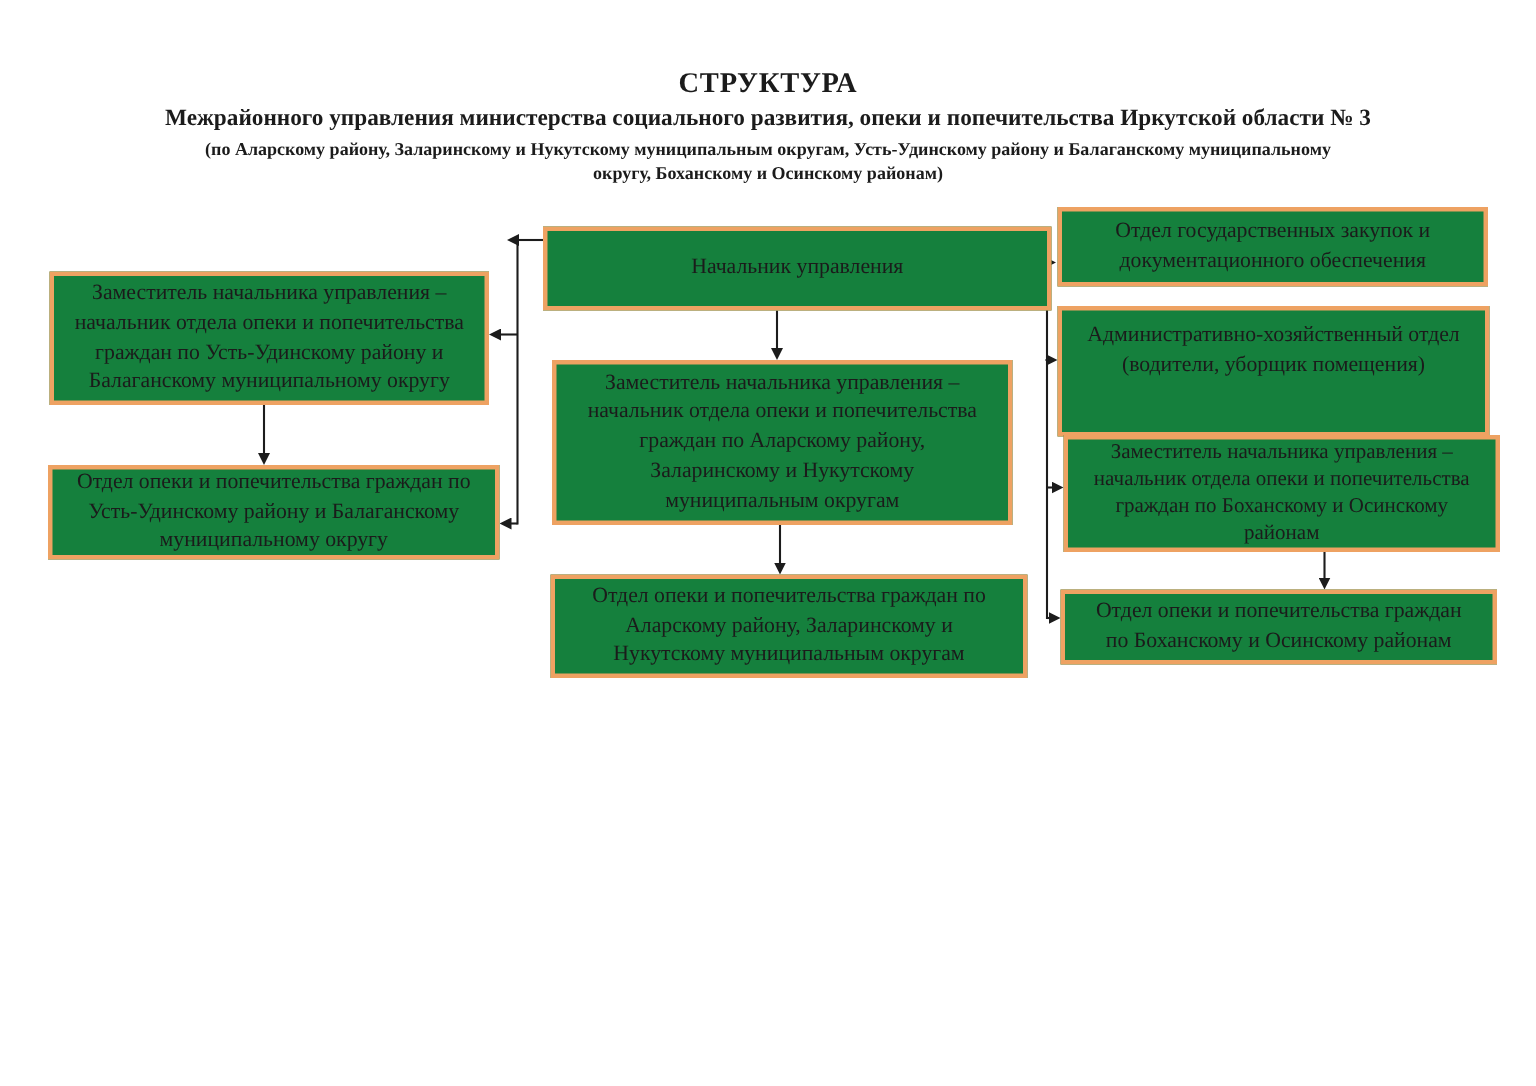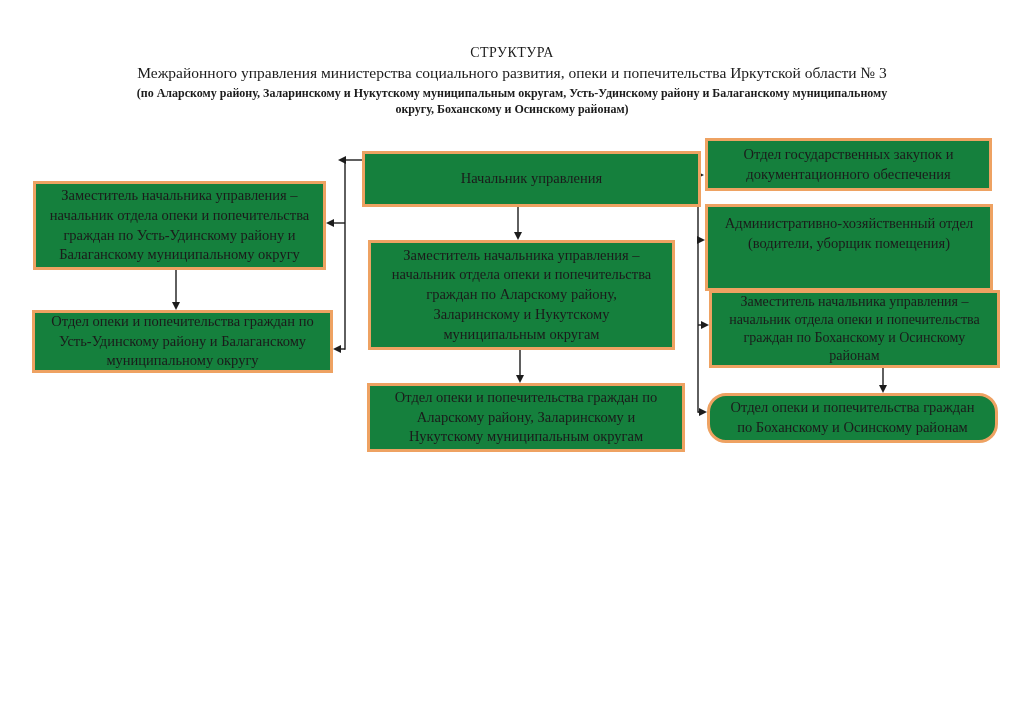--- a/index.html
+++ b/index.html
@@ -18,29 +18,29 @@
   }
   
   .title-block {
     position: absolute;
     left: 0;
     top: 45px;
     width: 100%;
     text-align: center;
   }
   .title-main {
-    font-size: 14px;
-    font-weight: normal;
+    font-size: 19px;
+    font-weight: bold;
     letter-spacing: 0.5px;
     margin-bottom: 3px;
     white-space: nowrap;
   }
   .title-org {
     font-size: 15.5px;
-    font-weight: normal;
+    font-weight: bold;
     white-space: nowrap;
     margin-bottom: 4px;
   }
   .title-coverage {
     font-size: 12px;
     font-weight: bold;
     line-height: 1.32;
     white-space: pre-line;
     max-width: 900px;
     margin: 0 auto;
@@ -63,21 +63,21 @@
   .box-head            { left: 362px; top: 151px; width: 339px; height: 56px; }
   .box-deputy-ust      { left: 33px;  top: 181px; width: 293px; height: 89px; }
   .box-dept-ust        { left: 32px;  top: 310px; width: 301px; height: 63px; }
   .box-deputy-alar     { left: 368px; top: 240px; width: 307px; height: 110px; }
   .box-dept-alar       { left: 367px; top: 383px; width: 318px; height: 69px; }
   .box-dept-procure    { left: 705px; top: 138px; width: 287px; height: 53px; }
   .box-dept-admin      { left: 705px; top: 204px; width: 288px; height: 87px;
                          align-items: flex-start; padding-top: 7px; }
   .box-deputy-bokhan   { left: 709px; top: 290px; width: 291px; height: 78px;
                          font-size: 14px; line-height: 1.3; }
-  .box-dept-bokhan     { left: 707px; top: 393px; width: 291px; height: 50px; border-radius: 19px; }
+  .box-dept-bokhan     { left: 707px; top: 393px; width: 291px; height: 50px; }
   
   .connectors {
     position: absolute;
     left: 0;
     top: 0;
     width: 1024px;
     height: 724px;
     pointer-events: none;
   }
   .connectors path.line {

